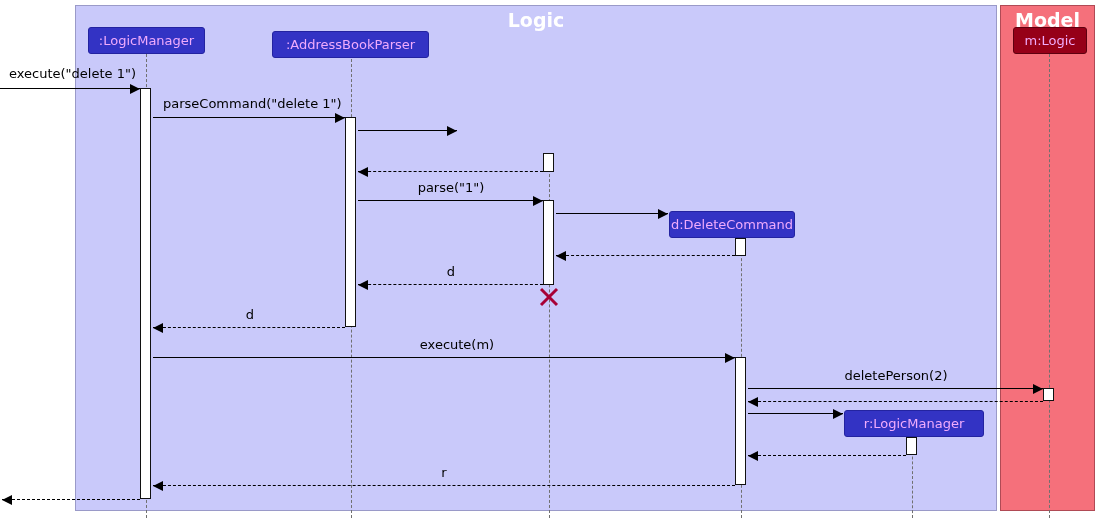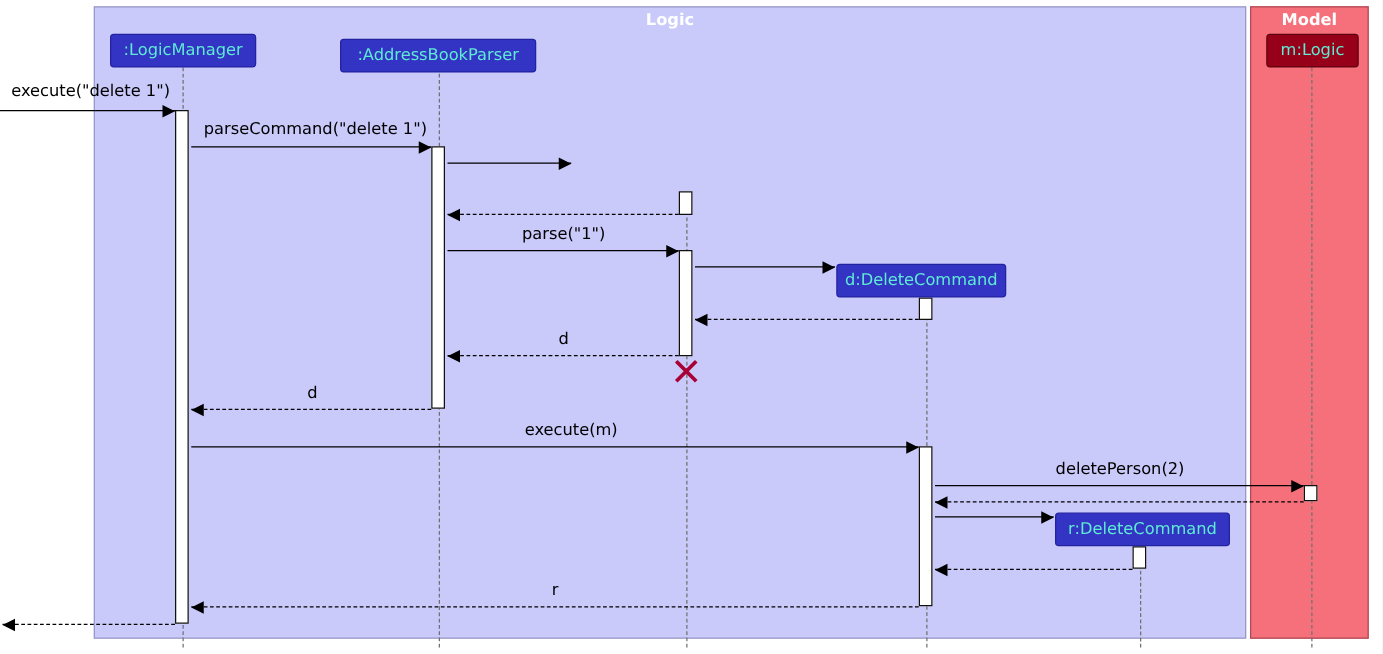--- a/index.html
+++ b/index.html
@@ -5,24 +5,24 @@
   html,body{margin:0;padding:0;background:#ffffff;}
   #canvas{
     position:relative;width:1106px;height:523px;overflow:hidden;
     font-family:"DejaVu Sans","Liberation Sans",sans-serif;
     font-size:13px;color:#000;background:#ffffff;
   }
   .frame{position:absolute;top:5px;height:506px;box-sizing:border-box;}
   .frame-logic{left:75px;width:922px;background:#c9c9fa;border:1.5px solid #9a9ac8;}
   .frame-model{left:1000px;width:95px;background:#f5707b;border:1.5px solid #b04a55;}
   .frame-title{position:absolute;top:3px;left:0;width:100%;text-align:center;
-    color:#ffffff;font-weight:bold;font-size:13px;}
+    color:#ffffff;font-weight:bold;font-size:19px;}
   .lifeline{position:absolute;width:0;border-left:1px dashed #707070;}
   .activation{position:absolute;width:11px;background:#ffffff;border:1px solid #111111;box-sizing:border-box;z-index:3;}
-  .pbox{position:absolute;height:27px;border-radius:3px;color:#5eead4;
+  .pbox{position:absolute;height:27px;border-radius:3px;color:#f0abfc;
     display:flex;align-items:center;justify-content:center;z-index:4;
     font-size:13px;white-space:nowrap;box-sizing:border-box;}
   .pbox-blue{background:#3333c4;border:1px solid #2323a0;}
   .pbox-red{background:#960018;border:1px solid #5e000f;}
   .arrow{position:absolute;height:0;border-top:1px solid #000;z-index:5;}
   .arrow.dashed{border-top-style:dashed;}
   .head{position:absolute;width:0;height:0;border-top:5px solid transparent;border-bottom:5px solid transparent;z-index:6;}
   .head.r{border-left:10px solid #000;}
   .head.l{border-right:10px solid #000;}
   .mlabel{position:absolute;z-index:7;white-space:nowrap;font-size:13px;color:#000;}
@@ -52,22 +52,22 @@
   <div class="activation" style="left:345px;top:117px;height:210px;"></div>
   <div class="activation" style="left:543px;top:153px;height:19px;"></div>
   <div class="activation" style="left:543px;top:200px;height:85px;"></div>
   <div class="activation" style="left:735px;top:238px;height:18px;"></div>
   <div class="activation" style="left:735px;top:357px;height:128px;"></div>
   <div class="activation" style="left:1043px;top:388px;height:13px;"></div>
   <div class="activation" style="left:906px;top:437px;height:18px;"></div>
 
   <div class="pbox pbox-blue" style="left:88px;top:27px;width:117px;">:LogicManager</div>
   <div class="pbox pbox-blue" style="left:272px;top:31px;width:157px;">:AddressBookParser</div>
-  <div class="pbox pbox-blue" style="left:669px;top:211px;width:136px;">d:DeleteCommand</div>
-  <div class="pbox pbox-blue" style="left:844px;top:410px;width:140px;">r:DeleteCommand</div>
+  <div class="pbox pbox-blue" style="left:669px;top:211px;width:126px;">d:DeleteCommand</div>
+  <div class="pbox pbox-blue" style="left:844px;top:410px;width:140px;">r:LogicManager</div>
   <div class="pbox pbox-red" style="left:1013px;top:27px;width:74px;">m:Logic</div>
 
   <div class="arrow" style="left:0px;top:88px;width:140px;">
     <span class="head r" style="left:130px;top:-5px;"></span>
   </div>
   <div class="mlabel" style="left:9px;top:66px;">execute("delete 1")</div>
 
   <div class="arrow" style="left:153px;top:117px;width:192px;">
     <span class="head r" style="left:182px;top:-5px;"></span>
   </div>

